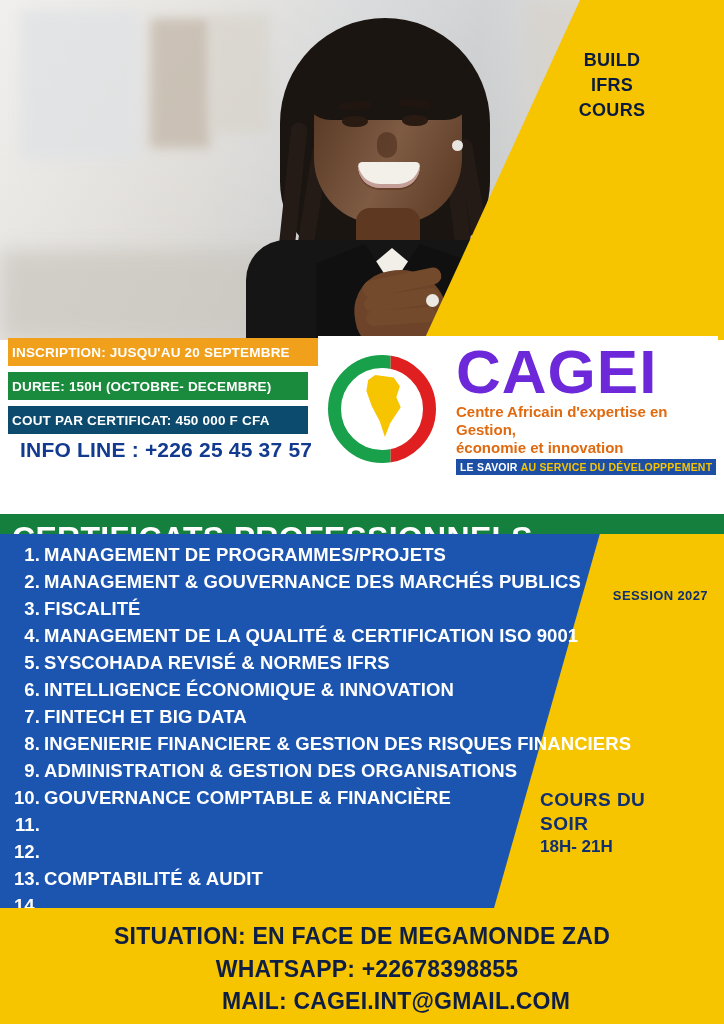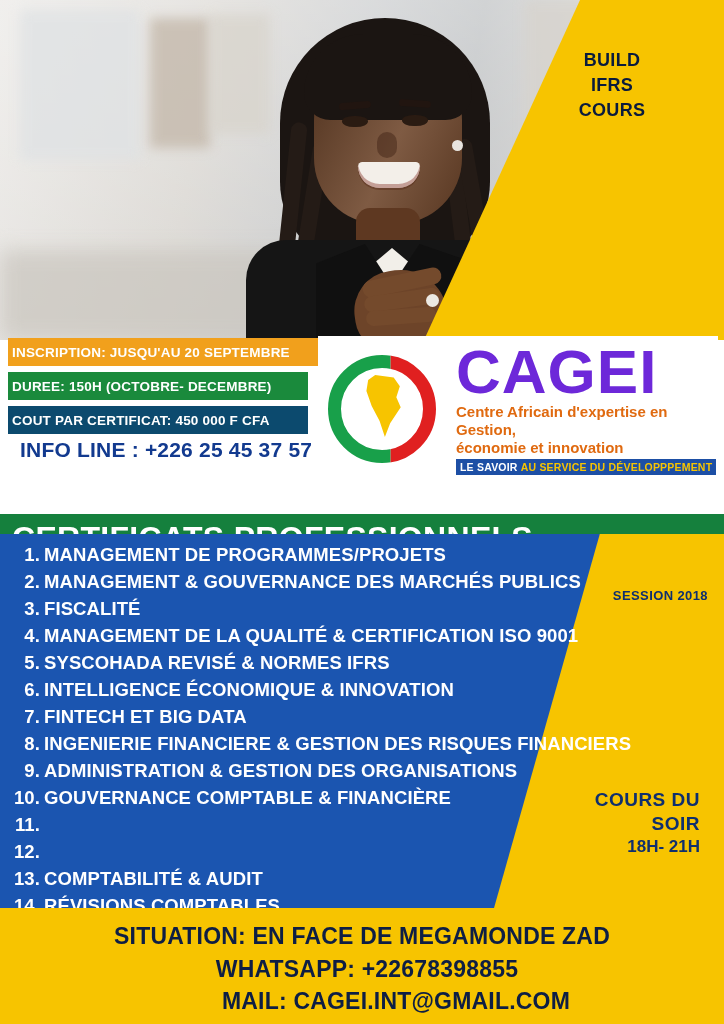--- a/index.html
+++ b/index.html
@@ -205,21 +205,21 @@
   .yellow-wedge-right {
     position: absolute; right: 0; top: 0; width: 230px; height: 374px;
     background: #f7c400;
     clip-path: polygon(100% 0, 100% 100%, 0 100%, 46% 0);
   }
   .session-label {
     position: absolute; right: 16px; top: 54px;
     color: #0f2f6e; font-size: 13px; font-weight: 800; letter-spacing: .4px;
   }
   .evening {
-    position: absolute; right: 24px; top: 254px; width: 160px; text-align: right;
+    position: absolute; right: 24px; top: 254px; width: 160px; text-align: left;
     color: #0f2f6e; font-weight: 700; line-height: 1.25;
   }
   .evening .l1 { font-size: 19px; letter-spacing: .5px; }
   .evening .l2 { font-size: 19px; letter-spacing: .5px; }
   .evening .l3 { font-size: 17px; }
 
   .course-list {
     position: absolute; left: 10px; top: 12px; width: 640px;
     color: #ffffff;
     list-style: none;
@@ -318,21 +318,21 @@
       </div>
     </div>
   </div>
 
   <div class="title-bar">
     <h1>CERTIFICATS PROFESSIONNELS</h1>
   </div>
 
   <div class="body-blue">
     <div class="yellow-wedge-right"></div>
-    <div class="session-label">SESSION 2018</div>
+    <div class="session-label">SESSION 2027</div>
     <div class="evening">
       <div class="l1">COURS DU</div>
       <div class="l2">SOIR</div>
       <div class="l3">18H- 21H</div>
     </div>
 
     <ul class="course-list">
       <li class="course-item">
           <span class="course-num">1.</span>
           <span>MANAGEMENT DE PROGRAMMES/PROJETS</span>
@@ -378,21 +378,20 @@
         </li>
       <li class="course-item">
           <span class="course-num">12.</span>
         </li>
       <li class="course-item">
           <span class="course-num">13.</span>
           <span> COMPTABILITÉ &amp; AUDIT</span>
         </li>
       <li class="course-item">
           <span class="course-num">14.</span>
-          <span> RÉVISIONS COMPTABLES</span>
         </li>
     </ul>
   </div>
 
   <div class="footer">
     <div class="l1">SITUATION: EN FACE DE MEGAMONDE ZAD</div>
     <div class="l2">WHATSAPP: +22678398855</div>
     <div class="l3">MAIL: CAGEI.INT@GMAIL.COM</div>
   </div>
 

